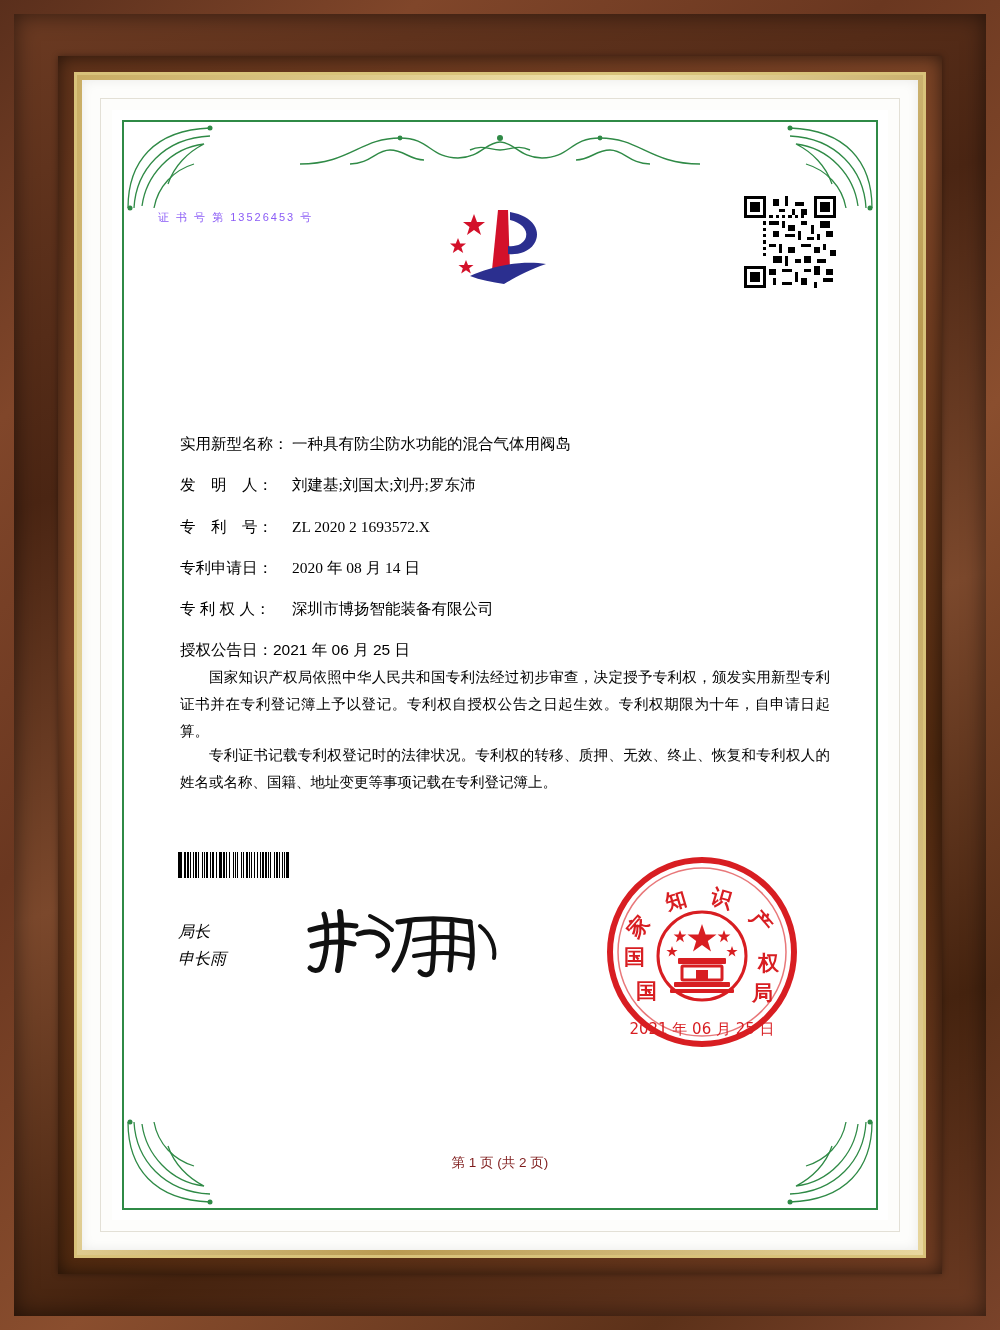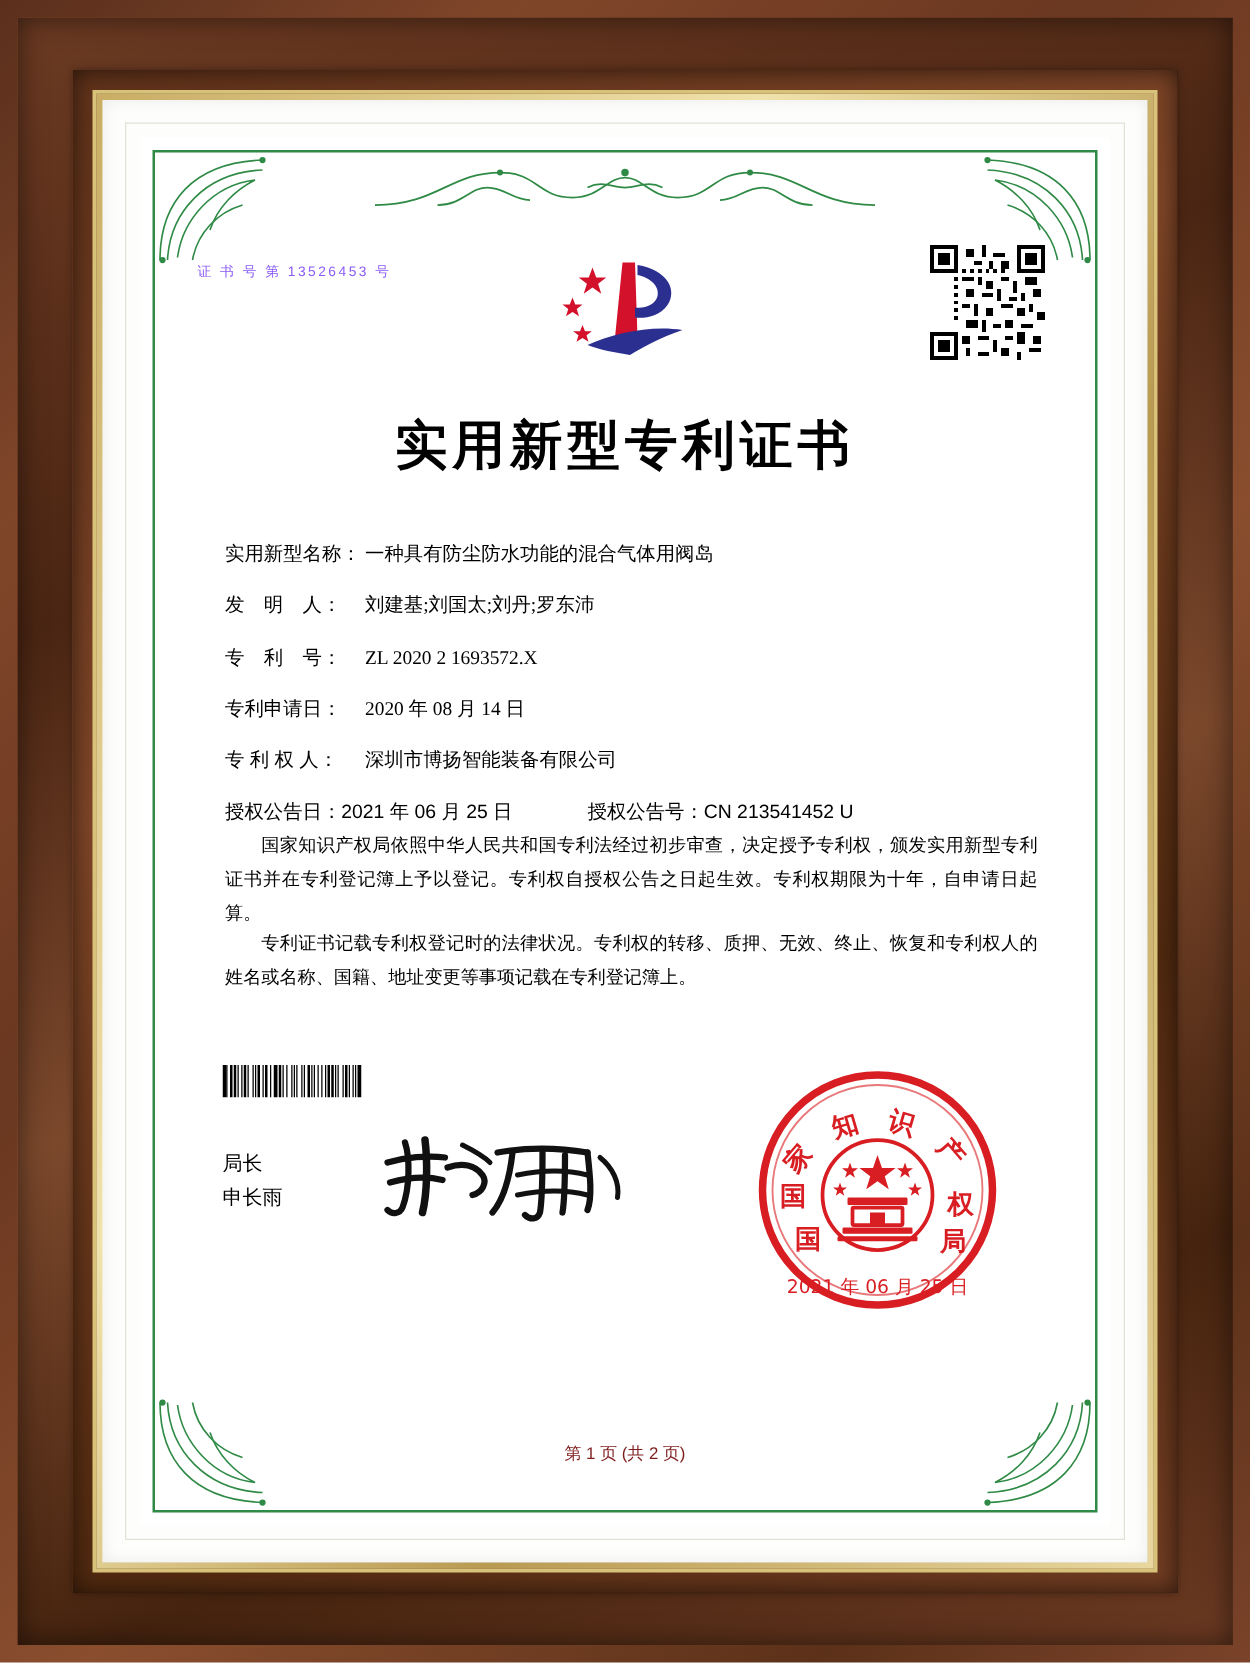--- a/index.html
+++ b/index.html
@@ -195,21 +195,21 @@
   }
 
   
   .sign-label {
     position: absolute;
     left: 66px; top: 808px;
     font-size: 16px;
     color: #000;
     line-height: 1.7;
   }
-  .sign-name { display: block; }
+  .sign-name { display: block; font-style: italic; }
   .signature {
     position: absolute;
     left: 182px; top: 790px;
     width: 230px; height: 80px;
     color: #111;
   }
   .signature svg { display:block; width:100%; height:100%; }
 
   
   .seal {
@@ -387,21 +387,20 @@
           <rect x="26" y="23" width="2" height="2"></rect>
         <rect x="9" y="26" width="1" height="2"></rect>
           <rect x="12" y="27" width="3" height="1"></rect>
         <rect x="18" y="26" width="2" height="2"></rect>
           <rect x="22" y="27" width="1" height="2"></rect>
         <rect x="25" y="26" width="3" height="1"></rect>
       </g>
     </svg>
   </div>
 
-  <div class="title">实用新型专利证书</div>
 
   <div class="fields">
 
     <div class="field-row">
       <div class="field-label">实用新型名称：</div>
       <div class="field-value">一种具有防尘防水功能的混合气体用阀岛</div>
     </div>
 
     <div class="field-row">
       <div class="field-label">发　明　人：</div>
@@ -420,23 +419,20 @@
 
     <div class="field-row">
       <div class="field-label">专 利 权 人：</div>
       <div class="field-value">深圳市博扬智能装备有限公司</div>
     </div>
 
 
     <div class="grant-row">
       <div class="grant-left">
         <span>授权公告日：</span><span>2021 年 06 月 25 日</span>
-      </div>
-      <div class="grant-right">
-        <span>授权公告号：</span><span>CN 213541452 U</span>
       </div>
     </div>
   </div>
 
   <div class="para para-1">国家知识产权局依照中华人民共和国专利法经过初步审查，决定授予专利权，颁发实用新型专利证书并在专利登记簿上予以登记。专利权自授权公告之日起生效。专利权期限为十年，自申请日起算。</div>
   <div class="para para-2">专利证书记载专利权登记时的法律状况。专利权的转移、质押、无效、终止、恢复和专利权人的姓名或名称、国籍、地址变更等事项记载在专利登记簿上。</div>
 
   <div class="barcode" id="barcode">
       <i style="width: 2.55px; background: rgb(0, 0, 0);"></i>
       <i style="width: 0.85px; background: transparent;"></i>

